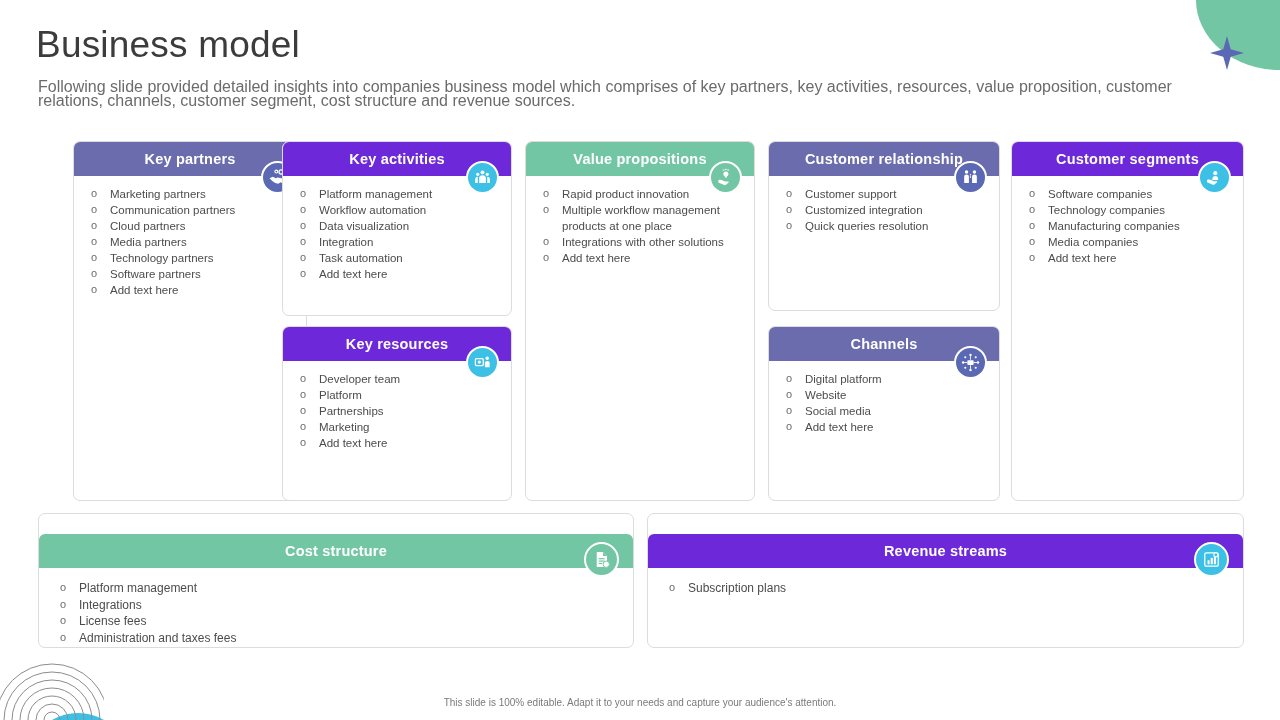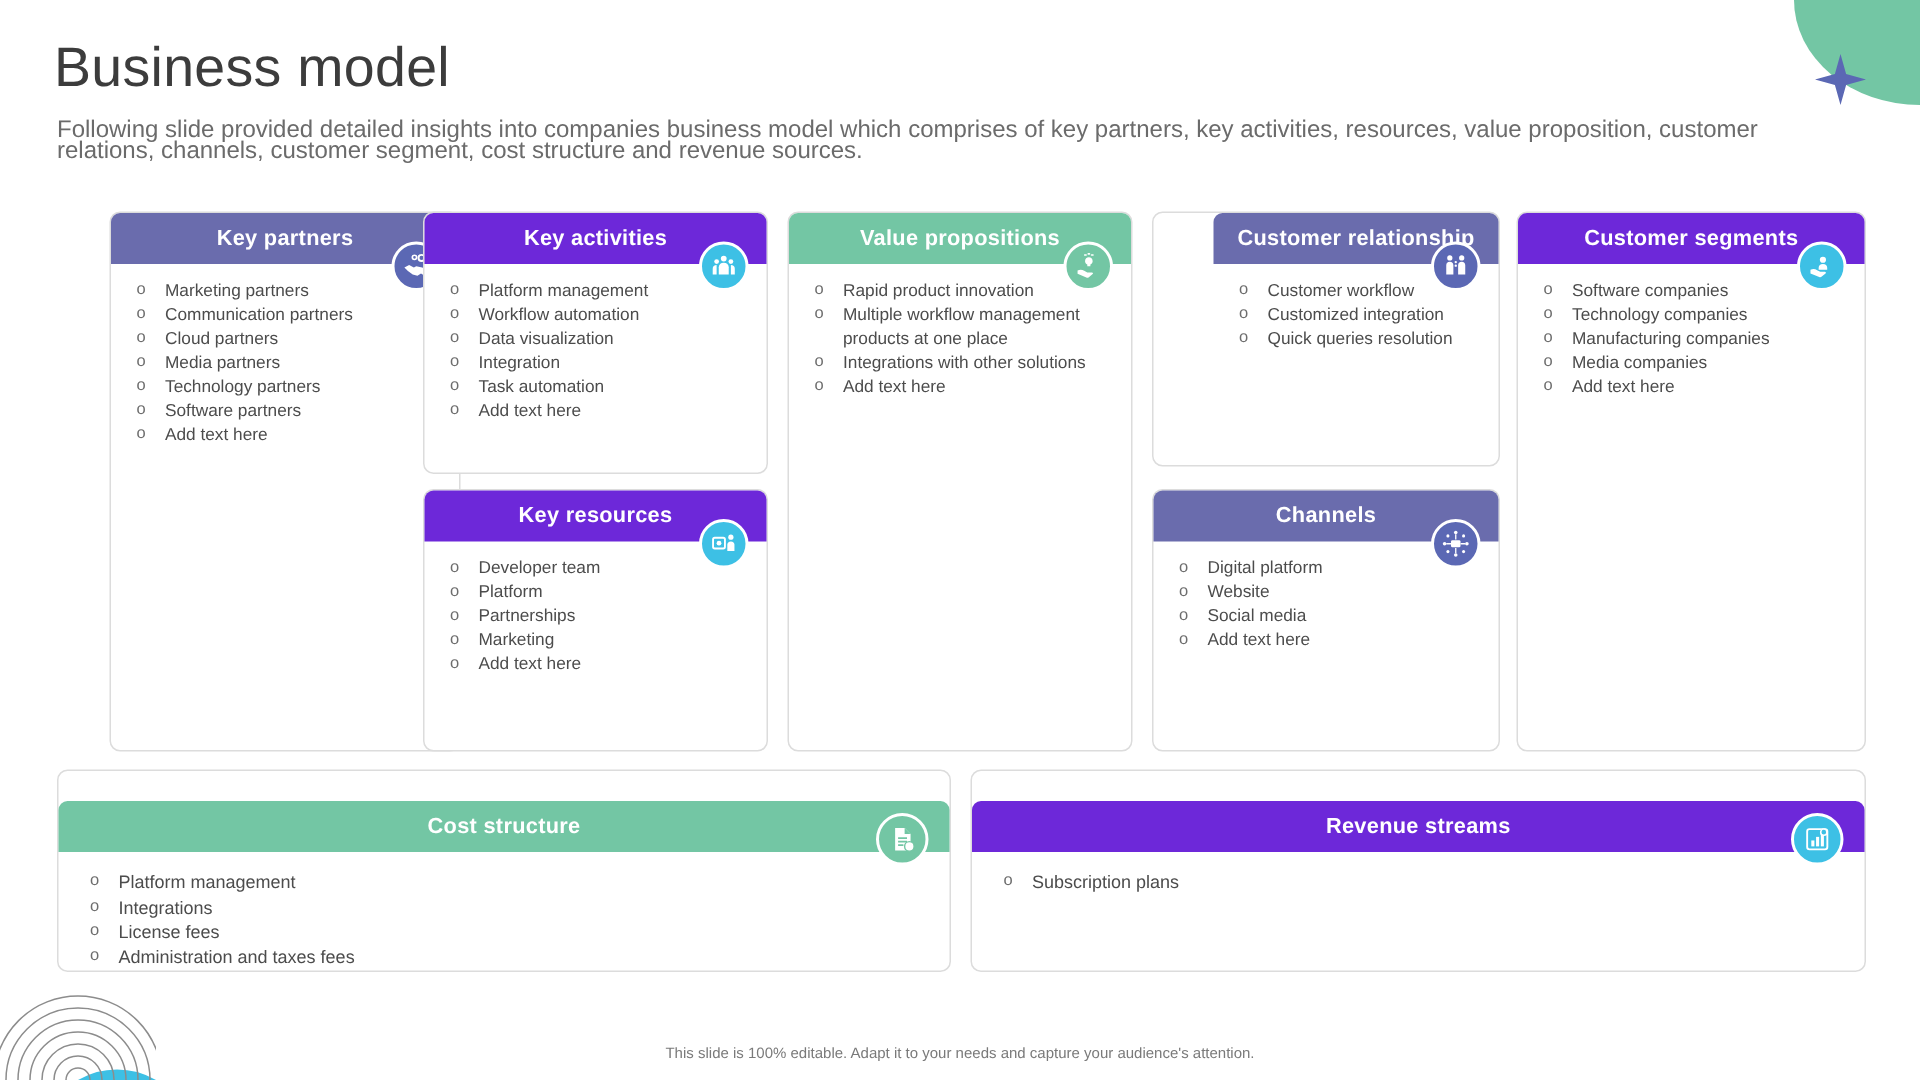--- a/index.html
+++ b/index.html
@@ -86,21 +86,21 @@
     display: flex; align-items: center; justify-content: center;
     right: 12px; top: 19px;
   }
   .badge svg { width: 19px; height: 19px; fill: #fff; }
   .bg-purple { background: #5b68b4; }
   .bg-cyan   { background: #3dc0e5; }
   .bg-green  { background: #73c6a4; }
 
   
   .h-tall   { height: 360px; }
-  .h-cr     { height: 170px; padding-left: 40px; }
+  .h-cr     { height: 170px; }
   .h-ka     { height: 175px; }
   .h-kr     { height: 175px; }
   .h-ch     { height: 175px; }
   .stack-lower { position: absolute; top: 185px; width: 100%; }
 
   
   .bottom { position: absolute; left: 38px; top: 513px; width: 1206px; height: 135px; }
   .bcard { position: absolute; top: 0; height: 135px; }
   .b1 { left: 0; width: 596px; }
   .b2 { left: 609px; width: 597px; }
@@ -251,21 +251,21 @@
               <circle cx="7" cy="5" r="2.2"></circle>
               <path d="M7 8.2c-1.9 0-3 1.1-3 2.9V19h6v-7.9c0-1.8-1.1-2.9-3-2.9z"></path>
               <circle cx="17" cy="5" r="2.2"></circle>
               <path d="M17 8.2c-1.9 0-3 1.1-3 2.9V19h6v-7.9c0-1.8-1.1-2.9-3-2.9z"></path>
               <circle cx="12" cy="8.5" r="1"></circle>
               <circle cx="12" cy="11.5" r="1"></circle>
             </svg>
         </div>
         <div class="card-body">
           <ul class="items">
-            <li>Customer workflow</li>
+            <li>Customer support</li>
             <li>Customized integration</li>
             <li>Quick queries resolution</li>
           </ul>
         </div>
       </div>
 
       <div class="stack-lower">
         <div class="card h-ch">
           <div class="card-head head-purple">Channels</div>
           <div class="badge bg-purple">

